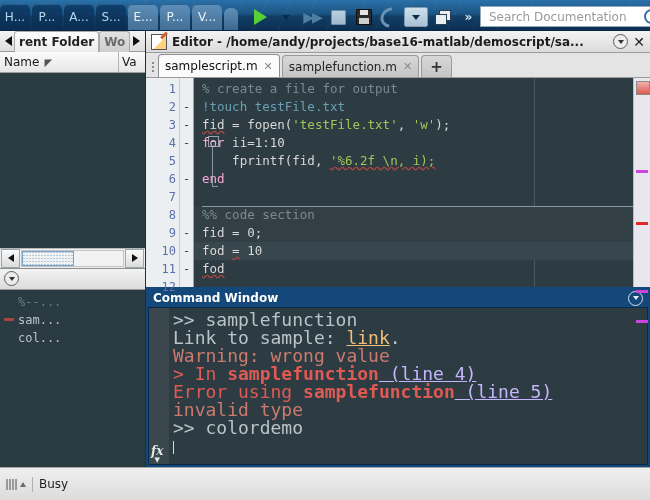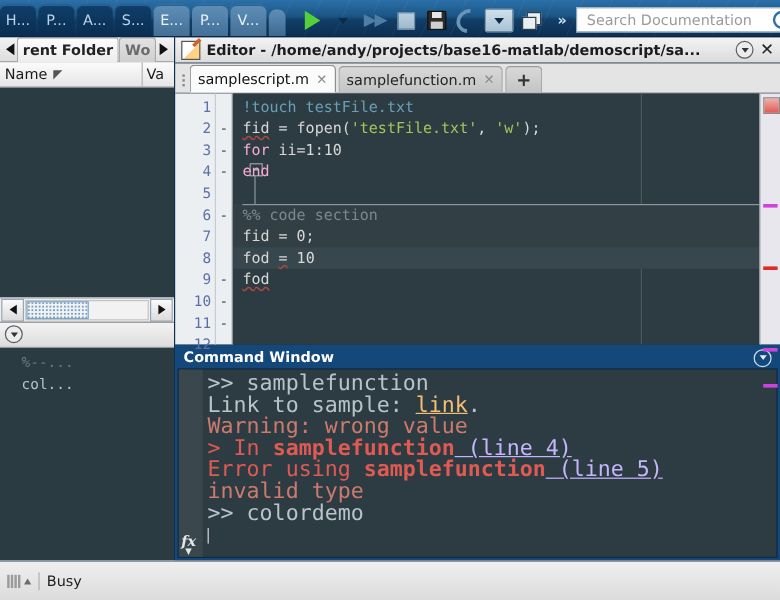--- a/index.html
+++ b/index.html
@@ -316,20 +316,26 @@
         <span class="circbtn">
             <span class="g"></span>
           </span>
       </div>
       <div class="histbody">
         <div class="histrow">
           <span class="histmark"></span>
           <span class="histtext cmt">%--...</span>
         </div>
         <div class="histrow">
+          <span class="histmark">
+              <span class="dash"></span>
+            </span>
+          <span class="histtext">sam...</span>
+        </div>
+        <div class="histrow">
           <span class="histmark"></span>
           <span class="histtext">col...</span>
         </div>
       </div>
     </div>
 
     <div class="rightcol">
 
       <div class="edtitle">
         <span class="ed-ic"></span>
@@ -395,23 +401,25 @@
           <div class="vrule" style="left:340px;"></div>
 
           <div class="foldcol">
             <div class="foldbox" style="left:14px;top:56px;">
                 <i></i>
               </div>
             <div class="foldline" style="left:18px;top:66px;height:40px;"></div>
             <div class="foldfoot" style="left:18px;top:106px;"></div>
           </div>
 
+          <div class="cline"><span class="c">% create a file for output</span></div>
           <div class="cline"><span class="sys">!touch testFile.txt</span></div>
           <div class="cline"><span class="pl sq">fid</span><span class="pl"> = fopen(</span><span class="s">'testFile.txt'</span><span class="pl">, </span><span class="s">'w'</span><span class="pl">);</span></div>
           <div class="cline"><span class="k">for</span><span class="pl"> ii=1:10</span></div>
+          <div class="cline"><span class="pl">    fprintf(fid, </span><span class="s sq">'%6.2f \n, i);</span></div>
           <div class="cline"><span class="k">end</span></div>
           <div class="cline"><span class="pl"></span></div>
           <div class="cline sect"><span class="sectline"></span><span class="c">%% code section</span></div>
           <div class="cline sect"><span class="pl">fid = 0;</span></div>
           <div class="cline hl"><span class="pl">fod </span><span class="pl sq">=</span><span class="pl"> 10</span></div>
           <div class="cline"><span class="pl sq">fod</span></div>
           <div class="cline"><span class="pl"></span></div>
         </div>
 
         <div class="markcol">

